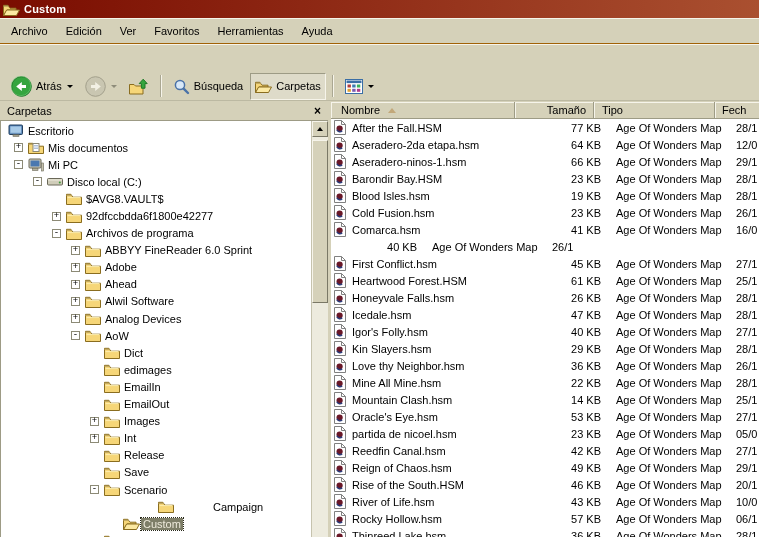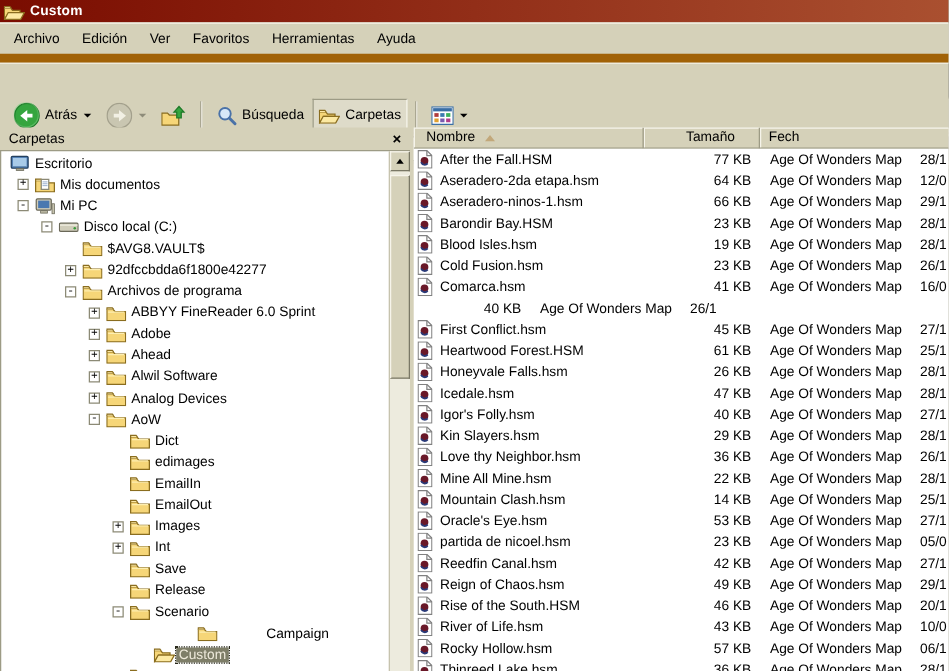--- a/index.html
+++ b/index.html
@@ -17,21 +17,21 @@
     background:var(--chrome);
   }
   
   .titlebar{height:18px;display:flex;align-items:center;gap:4px;padding-left:3px;
     background:linear-gradient(to right,var(--tb-left),var(--tb-right));}
   .title-text{color:#fff;font-weight:bold;font-size:11px;letter-spacing:.2px;}
   
   .menubar{height:24px;display:flex;align-items:center;padding-left:2px;
     background:var(--chrome);
     border-top:1px solid var(--chrome-light);
-    border-bottom:7px solid #a16207;box-shadow:0 1px 0 var(--chrome-light);}
+    border-bottom:1px solid #a16207;box-shadow:0 1px 0 var(--chrome-light);}
   .menu-item{padding:3px 9px;cursor:default;}
   
   .toolbar{height:28px;display:flex;align-items:center;gap:2px;padding-left:6px;
     background:var(--chrome);
     border-bottom:1px solid #bcb9a2;box-shadow:0 1px 0 var(--chrome-light);margin-top:28px;}
   .tb-btn{display:flex;align-items:center;gap:4px;padding:0 4px;height:25px;border:1px solid transparent;}
   .tb-btn.pressed{background:#dedbc9;border-color:var(--chrome-dark) var(--chrome-light) var(--chrome-light) var(--chrome-dark);}
   .tb-label{white-space:nowrap;}
   .caret-down{width:0;height:0;border-left:3px solid transparent;border-right:3px solid transparent;border-top:3px solid #000;margin-left:1px;}
   .caret-down.dis{border-top-color:#8e8c7a;}
@@ -413,32 +413,32 @@
             </div>
             <div class="trow" style="padding-left: 88px;">
               <span class="exp-spacer"></span>
               <span class="ticon">
                 <svg width="16" height="13" viewBox="0 0 16 13">
                   <path d="M.5 3.5h5l1.5 1.7h8.5v7.3h-15z" fill="#f6d678" stroke="#8a6d1f"></path>
                   <path d="M.5 3.5v-1.2h4.4l1 1.2" fill="#fbe8a6" stroke="#8a6d1f"></path>
                   <path d="M1.5 5.6h13" stroke="#fdeeb0"></path>
                 </svg>
               </span>
-              <span class="tlabel">Save</span>
+              <span class="tlabel">Release</span>
             </div>
             <div class="trow" style="padding-left: 88px;">
               <span class="exp-spacer"></span>
               <span class="ticon">
                 <svg width="16" height="13" viewBox="0 0 16 13">
                   <path d="M.5 3.5h5l1.5 1.7h8.5v7.3h-15z" fill="#f6d678" stroke="#8a6d1f"></path>
                   <path d="M.5 3.5v-1.2h4.4l1 1.2" fill="#fbe8a6" stroke="#8a6d1f"></path>
                   <path d="M1.5 5.6h13" stroke="#fdeeb0"></path>
                 </svg>
               </span>
-              <span class="tlabel">Release</span>
+              <span class="tlabel">Save</span>
             </div>
             <div class="trow" style="padding-left: 88px;">
               <span class="expander">-</span>
               <span class="ticon">
                 <svg width="16" height="13" viewBox="0 0 16 13">
                   <path d="M.5 3.5h5l1.5 1.7h8.5v7.3h-15z" fill="#f6d678" stroke="#8a6d1f"></path>
                   <path d="M.5 3.5v-1.2h4.4l1 1.2" fill="#fbe8a6" stroke="#8a6d1f"></path>
                   <path d="M1.5 5.6h13" stroke="#fdeeb0"></path>
                 </svg>
               </span>
@@ -485,22 +485,25 @@
         </div>
       </div>
     </div>
     <div class="divider"></div>
     <div class="list-panel">
       <div class="lheader" id="lheader">
           <div class="hcell" style="width: 184px; padding-left: 10px;">
             <span>Nombre</span>
             <span class="sort-asc"></span>
           </div>
-          <div class="hcell" style="width: 93px; justify-content: flex-end; padding-right: 19px;">
+          <div class="hcell" style="width: 79px; justify-content: flex-end; padding-right: 7px;">
             <span>Tamaño</span>
+          </div>
+          <div class="hcell" style="width: 121px; padding-left: 8px;">
+            <span>Tipo</span>
           </div>
           <div class="hcell last" style="padding-left: 7px;">
             <span>Fech</span>
           </div>
         </div>
       <div class="rows" id="rows">
           <div class="lrow">
             <div class="c-name">
               <span>
                 <svg width="12" height="15" viewBox="0 0 12 15">

